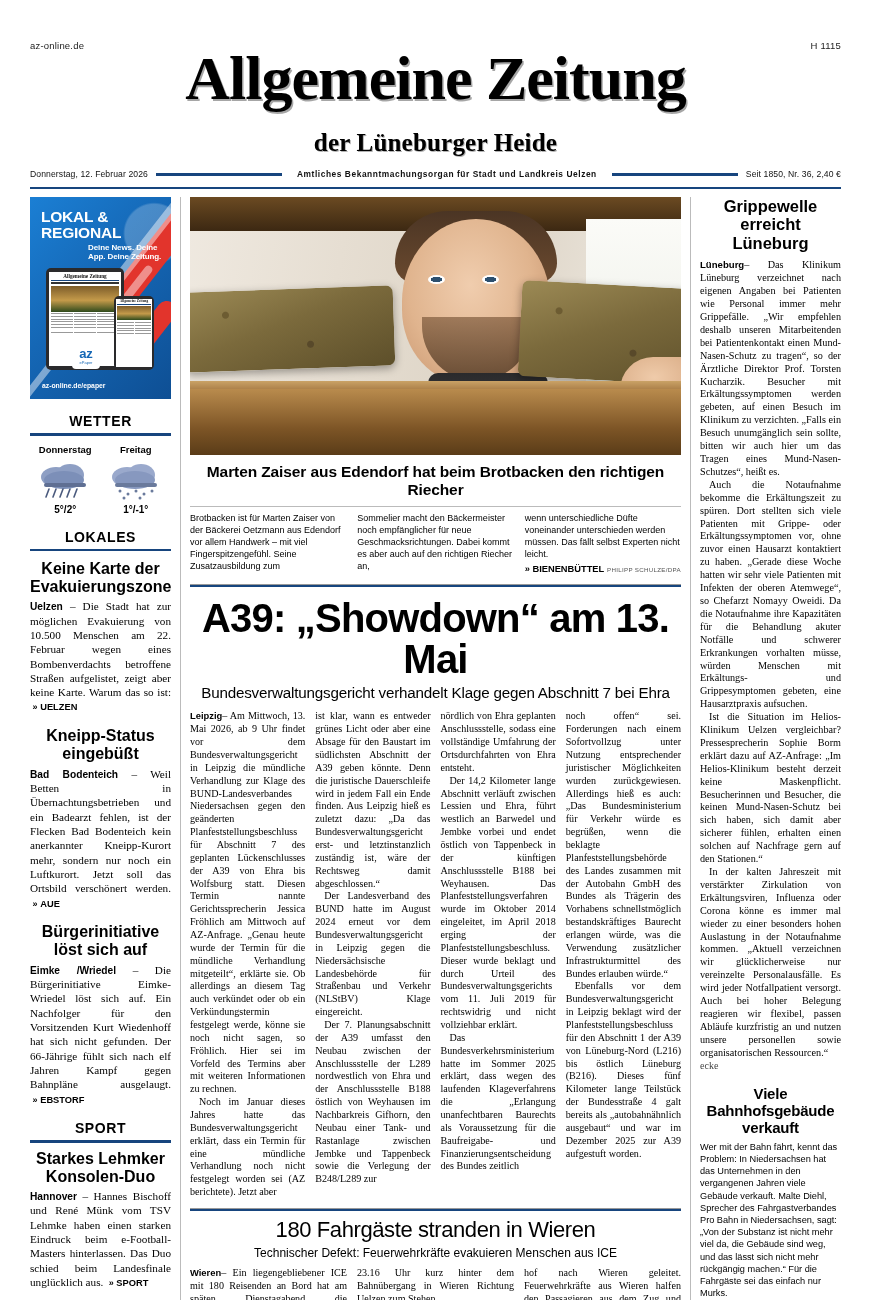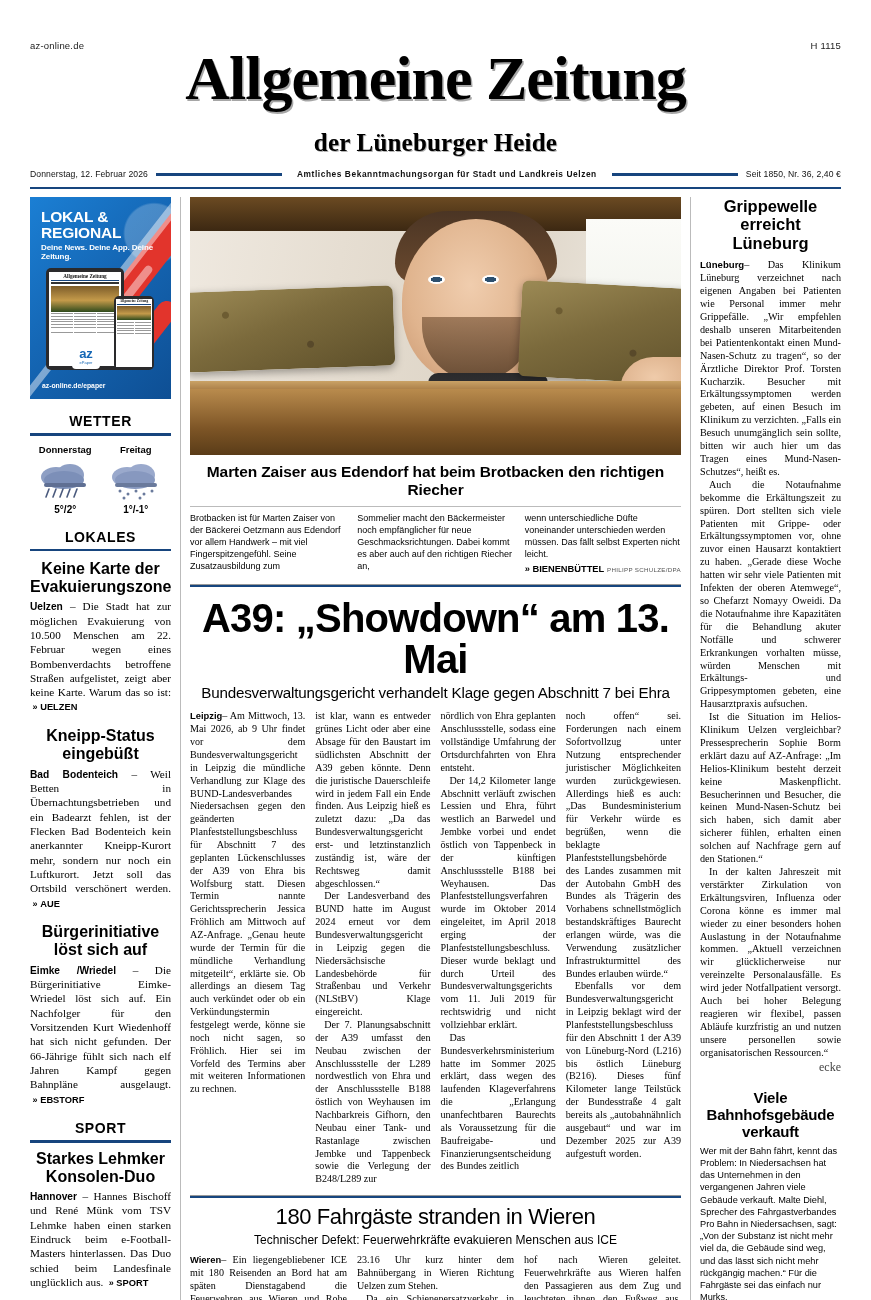--- a/index.html
+++ b/index.html
@@ -78,21 +78,21 @@
   .ep-stripe-w1 { width: 11px; height: 150px; right: 26px; top: -20px; }
   .ep-stripe-w2 { width: 8px;  height: 90px;  right: 44px; top: 60px; }
   .ep-stripe-w3 { width: 7px;  height: 60px;  left: 6px;  bottom: -10px; }
   .ep-head {
     position: relative; z-index: 3; font-family: "Liberation Sans", sans-serif;
     font-weight: bold; font-size: 15.5px; letter-spacing: -.2px;
     padding: 12px 0 0 11px; line-height: 1;
   }
   .ep-sub {
     position: relative; z-index: 3; font-family: "Liberation Sans", sans-serif;
-    font-weight: bold; font-size: 8px; padding: 3px 0 0 11px; letter-spacing: -.1px;
+    font-weight: bold; font-size: 8px; padding: 3px 0 0 11px; letter-spacing: -.1px; margin-left: 47px;
   }
   .ep-devices { position: relative; z-index: 3; margin: 7px 0 0 16px; }
   .ep-tablet {
     width: 78px; height: 102px; background: #2a2a2c; border-radius: 5px;
     padding: 4px 3px; position: relative;
   }
   .ep-tablet-screen { width: 100%; height: 100%; background: #fff; overflow: hidden; padding: 2px; }
   .ep-phone {
     position: absolute; left: 68px; top: 28px;
     width: 40px; height: 74px; background: #2a2a2c; border-radius: 5px; padding: 3px 2px;
@@ -247,21 +247,21 @@
     font-family: "Liberation Sans", sans-serif; font-weight: bold;
     font-size: 16.5px; text-align: center; line-height: 1.12;
   }
   .r-body {
     font-family: "Liberation Serif", serif; font-size: 10.2px; line-height: 1.265;
     text-align: justify; hyphens: auto; margin-top: 7px;
   }
   .r-body p { text-indent: 9px; }
   .r-body p:first-child { text-indent: 0; }
   .r-body .loc { font-family: "Liberation Sans", sans-serif; font-weight: bold; font-size: 9.6px; }
-  .sign { text-align: right; font-family: "Liberation Serif", serif; font-size: 12px; color:#444; }
+  .sign { text-align: left; font-family: "Liberation Serif", serif; font-size: 10px; color:#444; }
 
   
   .bot-head {
     font-family: "Liberation Sans", sans-serif; font-weight: normal;
     font-size: 22px; text-align: center; letter-spacing: -.4px; margin-top: 6px;
   }
   .bot-dek {
     font-family: "Liberation Sans", sans-serif; font-size: 12px;
     text-align: center; margin-top: 3px;
   }
@@ -516,20 +516,21 @@
 
       <div class="hr-thin"></div>
       <div class="hr-thick"></div>
 
       <div class="main-head">A39: „Showdown“ am 13. Mai</div>
       <div class="main-dek">Bundesverwaltungsgericht verhandelt Klage gegen Abschnitt 7 bei Ehra</div>
 
       <div class="cols4">
         <div class="c">
           <p><span class="loc">Leipzig</span><span>– Am Mittwoch, 13. Mai 2026, ab 9 Uhr findet vor dem Bundesverwaltungsgericht in Leipzig die mündliche Verhandlung zur Klage des BUND-Landesverbandes Niedersachsen gegen den geänderten Planfeststellungsbeschluss für Abschnitt 7 des geplanten Lückenschlusses der A39 von Ehra bis Wolfsburg statt. Diesen Termin nannte Gerichtssprecherin Jessica Fröhlich am Mittwoch auf AZ-Anfrage. „Genau heute wurde der Termin für die mündliche Verhandlung mitgeteilt“, erklärte sie. Ob allerdings an diesem Tag auch verkündet oder ob ein Verkündungstermin festgelegt werde, könne sie noch nicht sagen, so Fröhlich. Hier sei im Vorfeld des Termins aber mit weiteren Informationen zu rechnen.</span></p>
+          <p>Noch im Januar dieses Jahres hatte das Bundesverwaltungsgericht erklärt, dass ein Termin für eine mündliche Verhandlung noch nicht festgelegt worden sei (AZ berichtete). Jetzt aber</p>
         </div>
         <div class="c">
           <p>ist klar, wann es entweder grünes Licht oder aber eine Absage für den Baustart im südlichsten Abschnitt der A39 geben könnte. Denn die juristische Dauerschleife wird in jedem Fall ein Ende finden. Aus Leipzig hieß es zuletzt dazu: „Da das Bundesverwaltungsgericht erst- und letztinstanzlich zuständig ist, wäre der Rechtsweg damit abgeschlossen.“</p>
           <p>Der Landesverband des BUND hatte im August 2024 erneut vor dem Bundesverwaltungsgericht in Leipzig gegen die Niedersächsische Landesbehörde für Straßenbau und Verkehr (NLStBV) Klage eingereicht.</p>
           <p>Der 7. Planungsabschnitt der A39 umfasst den Neubau zwischen der Anschlussstelle der L289 nordwestlich von Ehra und der Anschlussstelle B188 östlich von Weyhausen im Nachbarkreis Gifhorn, den Neubau einer Tank- und Rastanlage zwischen Jembke und Tappenbeck sowie die Verlegung der B248/L289 zur</p>
         </div>
         <div class="c">
           <p>nördlich von Ehra geplanten Anschlussstelle, sodass eine vollständige Umfahrung der Ortsdurchfahrten von Ehra entsteht.</p>
           <p>Der 14,2 Kilometer lange Abschnitt verläuft zwischen Lessien und Ehra, führt westlich an Barwedel und Jembke vorbei und endet östlich von Tappenbeck in der künftigen Anschlussstelle B188 bei Weyhausen. Das Planfeststellungsverfahren wurde im Oktober 2014 eingeleitet, im April 2018 erging der Planfeststellungsbeschluss. Dieser wurde beklagt und durch Urteil des Bundesverwaltungsgerichts vom 11. Juli 2019 für rechtswidrig und nicht vollziehbar erklärt.</p>
           <p>Das Bundesverkehrsministerium hatte im Sommer 2025 erklärt, dass wegen des laufenden Klageverfahrens die „Erlangung unanfechtbaren Baurechts als Voraussetzung für die Baufreigabe- und Finanzierungsentscheidung des Bundes zeitlich</p>

